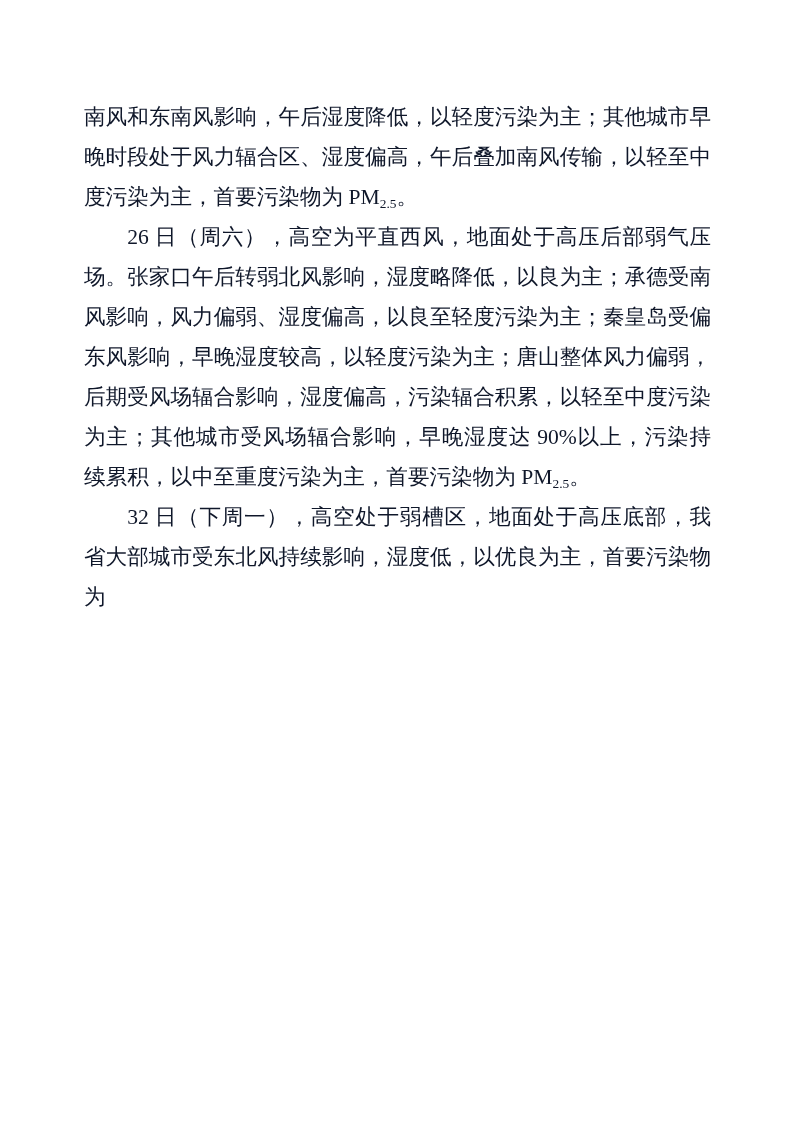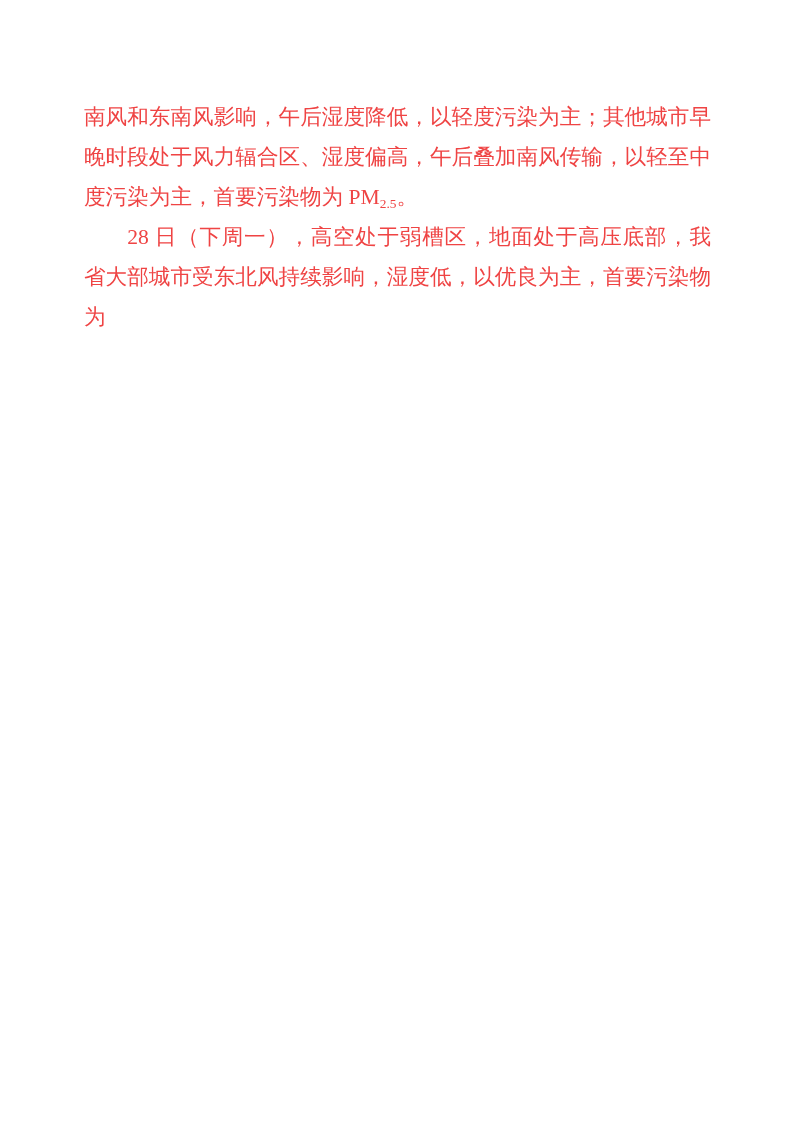--- a/index.html
+++ b/index.html
@@ -44,17 +44,18 @@
   sub.pm-sub {
     font-size: 0.62em;
     line-height: 0;
     vertical-align: -0.28em;
   }
 </style>
 </head>
 <body>
 
 <div class="page">
-  <div class="doc-body" style="color: #ef4444;">
+  <div class="doc-body" style="color: #0f172a;">
       <p class="para">南风和东南风影响，午后湿度降低，以轻度污染为主；其他城市早晚时段处于风力辐合区、湿度偏高，午后叠加南风传输，以轻至中度污染为主，首要污染物为 PM<sub class="pm-sub">2.5</sub>。</p>
-      <p class="para indent">28 日（下周一），高空处于弱槽区，地面处于高压底部，我省大部城市受东北风持续影响，湿度低，以优良为主，首要污染物为</p>
+      <p class="para indent">26 日（周六），高空为平直西风，地面处于高压后部弱气压场。张家口午后转弱北风影响，湿度略降低，以良为主；承德受南风影响，风力偏弱、湿度偏高，以良至轻度污染为主；秦皇岛受偏东风影响，早晚湿度较高，以轻度污染为主；唐山整体风力偏弱，后期受风场辐合影响，湿度偏高，污染辐合积累，以轻至中度污染为主；其他城市受风场辐合影响，早晚湿度达 90%以上，污染持续累积，以中至重度污染为主，首要污染物为 PM<sub class="pm-sub">2.5</sub>。</p>
+      <p class="para indent">32 日（下周一），高空处于弱槽区，地面处于高压底部，我省大部城市受东北风持续影响，湿度低，以优良为主，首要污染物为</p>
     </div>
 </div>
 
 </body></html>

